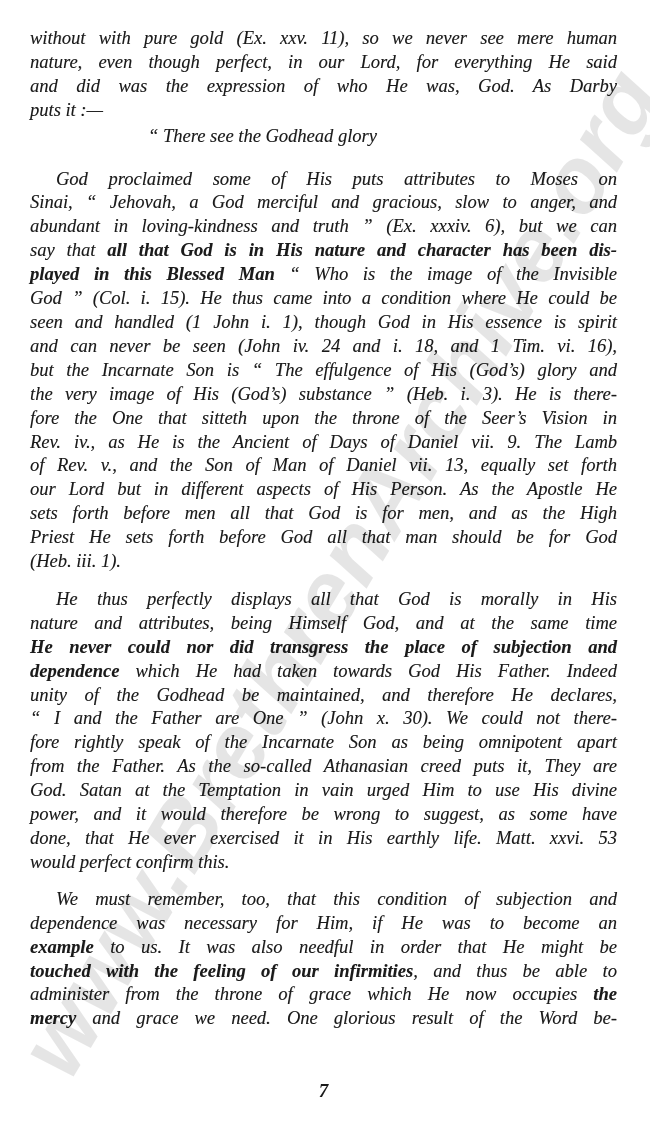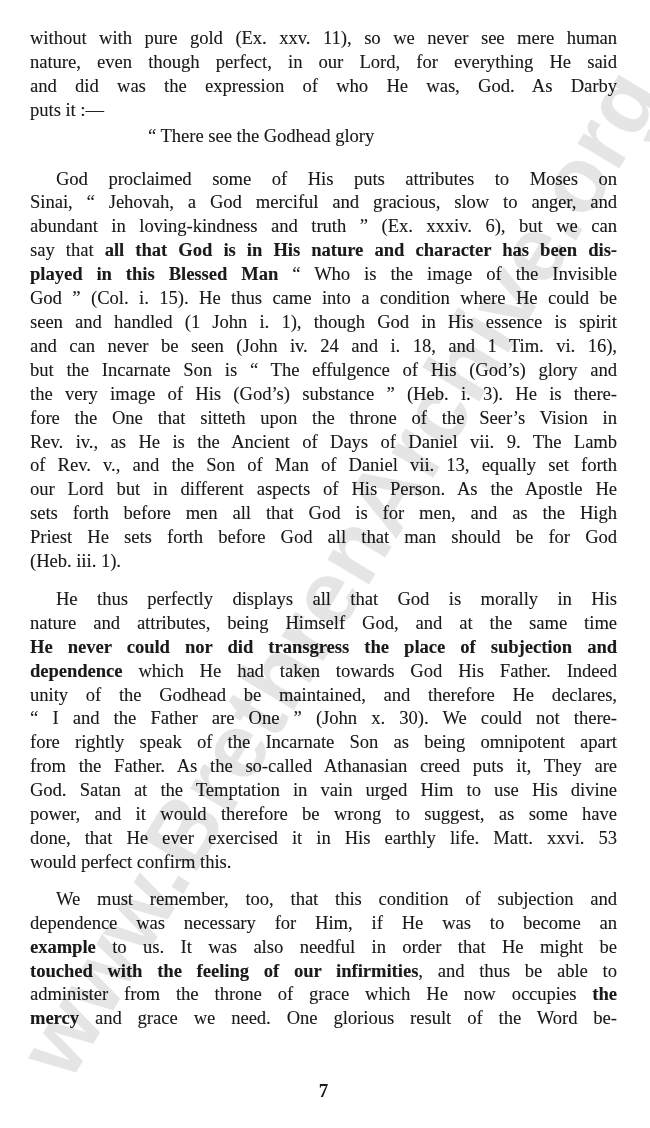--- a/index.html
+++ b/index.html
@@ -3,20 +3,21 @@
 <meta charset="utf-8">
 <style>
   html, body { margin: 0; padding: 0; background: #e9e9e9; }
   #page {
     position: relative;
     width: 650px;
     height: 1128px;
     background: #ffffff;
     overflow: hidden;
     font-family: "Liberation Serif", serif;
+    font-style: italic;
   }
   .text-col {
     position: absolute;
     left: 30px;
     top: 27px;
     width: 587px;
     color: #1a1a1a;
     font-size: 18.5px;
     line-height: 23.9px;
     text-shadow: 0.3px 0.3px 0 rgba(26,26,26,0.35);

